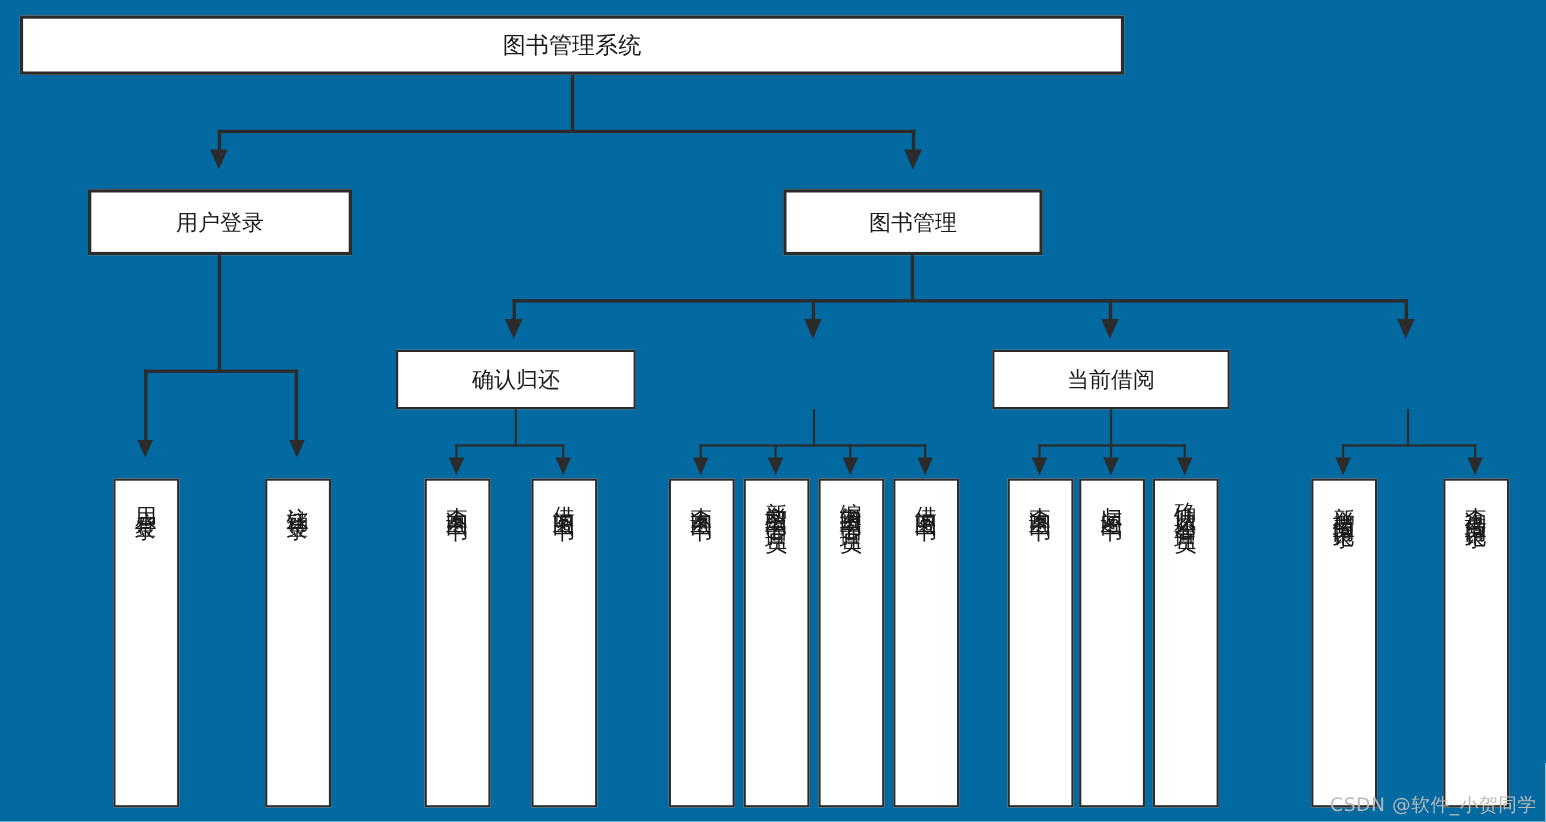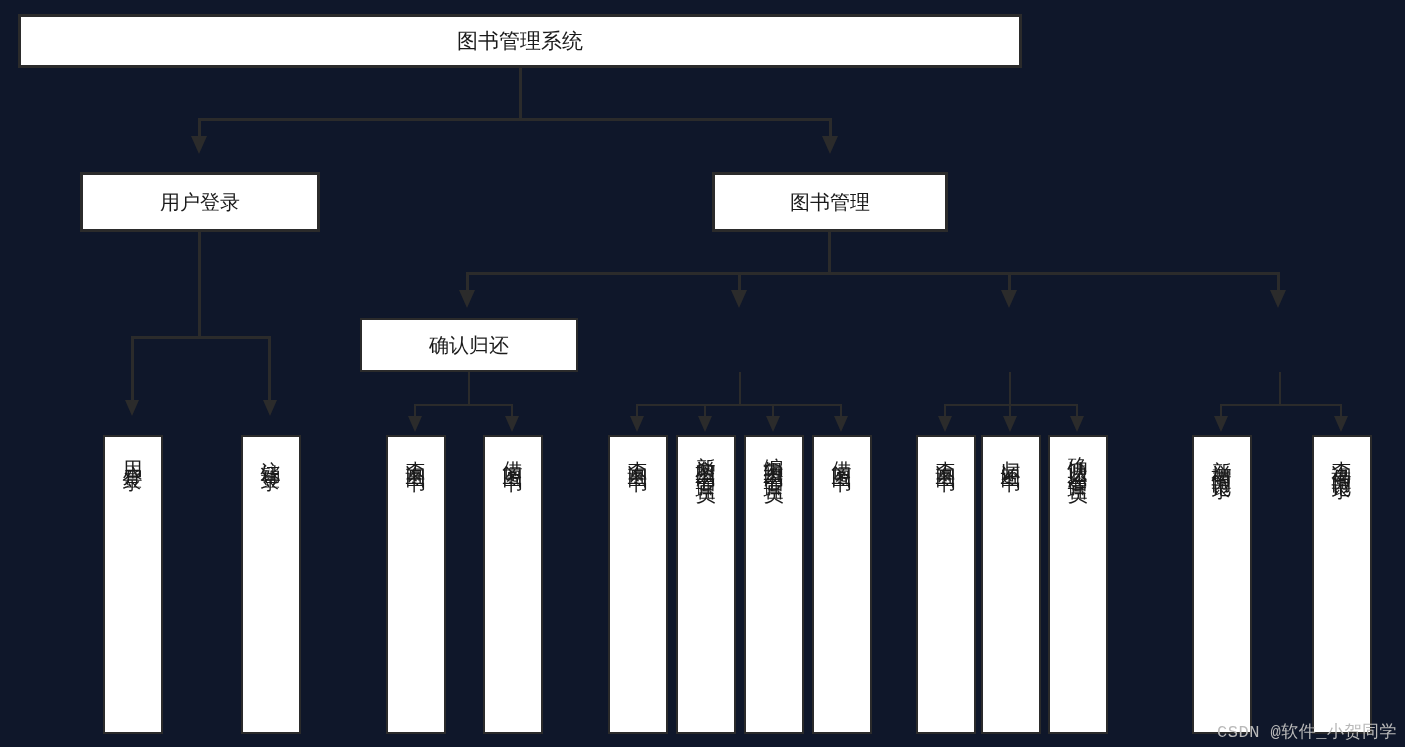--- a/index.html
+++ b/index.html
@@ -5,21 +5,21 @@
 <style>
   html,body{margin:0;padding:0;background:#ffffff;}
   body{
     font-family:"DejaVu Sans","Liberation Sans",sans-serif;
     color:#1a1a1a;
   }
   #diagram{
     position:relative;
     width:1405px;
     height:747px;
-    background:#0f172a;
+    background:#0369a1;
     overflow:hidden;
   }
   
   .node{
     position:absolute;
     box-sizing:border-box;
     background:#ffffff;
     border:2px solid #2b2b2b;
     display:flex;
     align-items:center;
@@ -79,21 +79,20 @@
   
   #watermark{
     position:absolute;
     right:8px;
     bottom:4px;
     font-size:17px;
     color:#b9b9b9;
     letter-spacing:0.5px;
     white-space:nowrap;
     pointer-events:none;
-    font-family:Liberation Mono, monospace;
   }
 </style>
 </head>
 <body>
 
 <div id="diagram">
 
   <div class="node root" style="left:18px;top:14px;width:1004px;height:54px;">
     <span>图书管理系统</span>
   </div>
@@ -128,20 +127,23 @@
   <div class="ln v" style="left:1008px;top:272px;width:3px;height:20px;"></div>
   <div class="ln v" style="left:1277px;top:272px;width:3px;height:20px;"></div>
   <div class="arrow" style="left:459px;top:290px;"></div>
   <div class="arrow" style="left:731px;top:290px;"></div>
   <div class="arrow" style="left:1001px;top:290px;"></div>
   <div class="arrow" style="left:1270px;top:290px;"></div>
 
   <div class="node lvl2" style="left:360px;top:318px;width:218px;height:54px;">
     <span>确认归还</span>
   </div>
+  <div class="node lvl2" style="left:902px;top:318px;width:216px;height:54px;">
+    <span>当前借阅</span>
+  </div>
 
   <div class="ln thin v" style="left:468px;top:372px;width:2px;height:34px;"></div>
   <div class="ln thin h" style="left:414px;top:404px;width:98px;height:2px;"></div>
   <div class="ln thin v" style="left:414px;top:404px;width:2px;height:14px;"></div>
   <div class="ln thin v" style="left:511px;top:404px;width:2px;height:14px;"></div>
   <div class="arrow sm" style="left:408px;top:416px;"></div>
   <div class="arrow sm" style="left:505px;top:416px;"></div>
 
   <div class="ln thin v" style="left:739px;top:372px;width:2px;height:34px;"></div>
   <div class="ln thin h" style="left:636px;top:404px;width:206px;height:2px;"></div>

